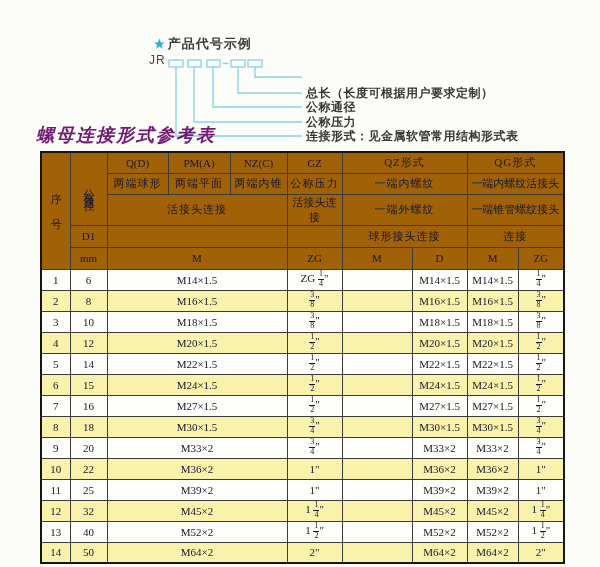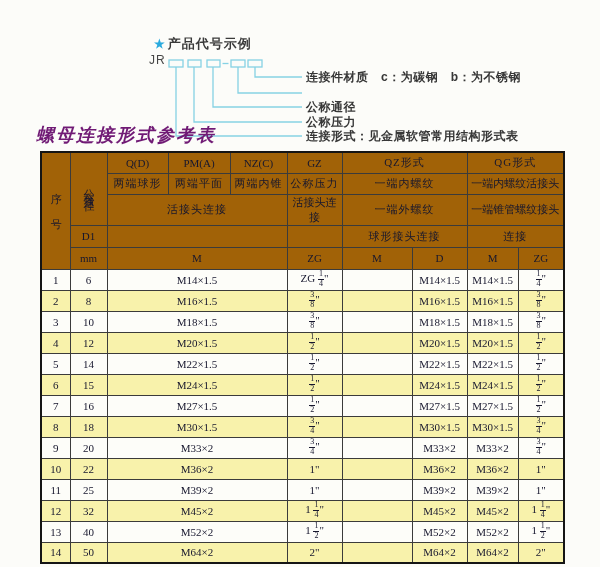--- a/index.html
+++ b/index.html
@@ -55,21 +55,21 @@
         <line x1="186.5" y1="47.5" x2="192.5" y2="47.5"></line>
         <polyline points="219,51 219,61 266,61"></polyline>
         <polyline points="202,51 202,77 266,77"></polyline>
         <polyline points="177,51 177,91 266,91"></polyline>
         <polyline points="158,51 158,106 266,106"></polyline>
         <polyline points="140,51 140,120 266,120"></polyline>
       </g>
     </svg>
     <div class="d-title"><span class="star">★</span><span>产品代号示例</span></div>
     <div class="jr">JR</div>
-    <div class="dlabel" style="top:54px">连接件材质　c：为碳钢　b：为不锈钢</div>
+    <div class="dlabel" style="top:70px">总长（长度可根据用户要求定制）</div>
     <div class="dlabel" style="top:84px">公称通径</div>
     <div class="dlabel" style="top:99px">公称压力</div>
     <div class="dlabel" style="top:113px">连接形式：见金属软管常用结构形式表</div>
   </div>
 
   <div class="table-title">螺母连接形式参考表</div>
 
   <table class="ref">
     <colgroup>
       <col style="width:29px">

